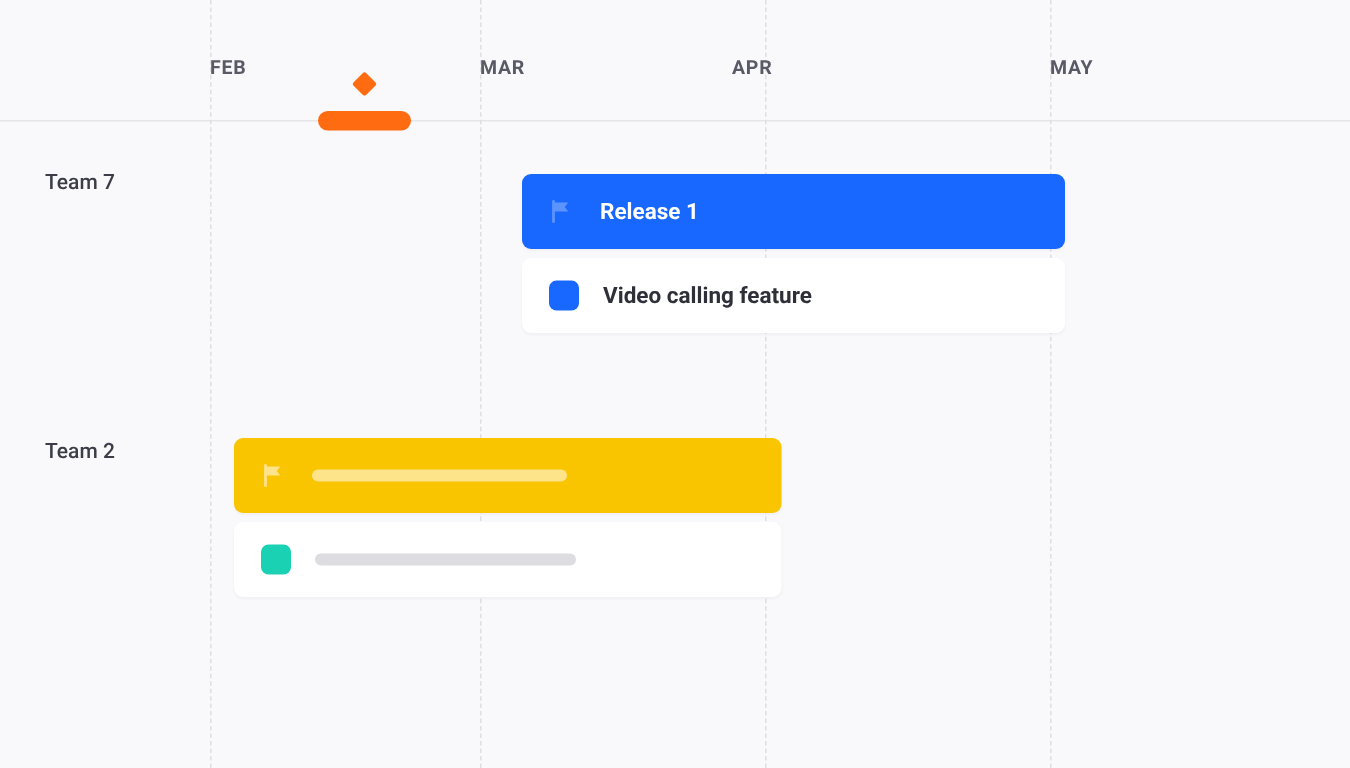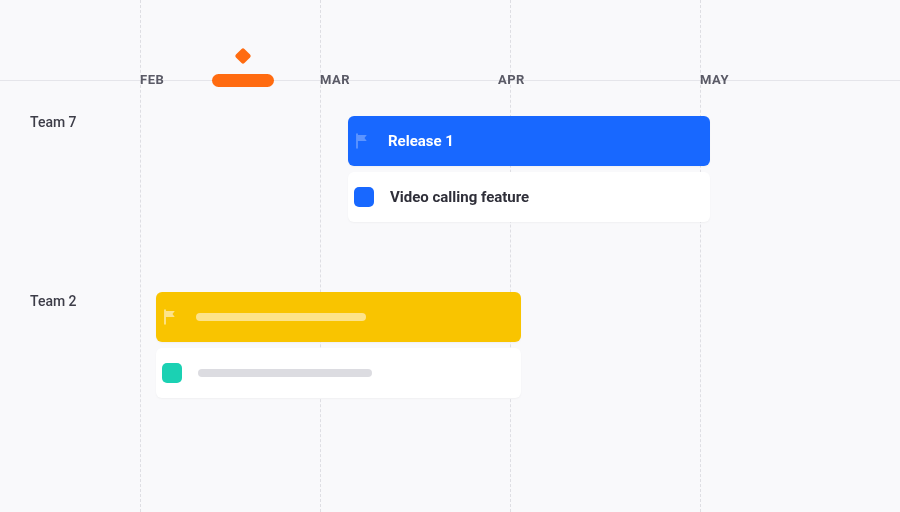--- a/index.html
+++ b/index.html
@@ -24,21 +24,20 @@
     height: 512px;
     border-left: 1px dashed #dedee3;
   }
   .month-label {
     position: absolute;
     top: 38px;
     font-size: 13px;
     font-weight: 700;
     letter-spacing: 0.5px;
     color: #5a5a66;
-    margin-top: 34px;
   }
 
   
   .now-diamond {
     position: absolute;
     width: 12px; height: 12px;
     background: #ff6b10;
     transform: rotate(45deg);
     border-radius: 2px;
   }
@@ -56,21 +55,21 @@
     font-size: 14px;
     font-weight: 500;
     color: #3d3d48;
   }
   .bar {
     position: absolute;
     height: 50px;
     border-radius: 6px;
     display: flex;
     align-items: center;
-    padding: 0 6px;
+    padding: 0 18px;
     gap: 16px;
     box-shadow: 0 1px 2px rgba(0,0,0,0.04);
   }
   .bar.blue  { background: #1868ff; }
   .bar.white { background: #ffffff; }
   .bar.yellow{ background: #f9c400; }
 
   .flag-icon svg { display: block; }
 
   .square-icon {
@@ -96,21 +95,21 @@
 
 <div class="timeline-header"></div>
 
 <div class="month-col" style="left:140px;"></div>
 <div class="month-label" style="left:140px;">FEB</div>
 
 <div class="month-col" style="left:320px;"></div>
 <div class="month-label" style="left:320px;text-align:right;">MAR</div>
 
 <div class="month-col" style="left:510px;"></div>
-<div class="month-label" style="left:498px;">APR</div>
+<div class="month-label" style="left:488px;">APR</div>
 
 <div class="month-col" style="left:700px;"></div>
 <div class="month-label" style="left:700px;">MAY</div>
 
 <div class="now-diamond" style="left:237px; top:50px;"></div>
 <div class="now-pill" style="left:212px; top:74px;"></div>
 
 <div class="team-label" style="top:114px;">Team 7</div>
 
 <div class="bar blue" style="left:348px; top:116px; width:362px;">

